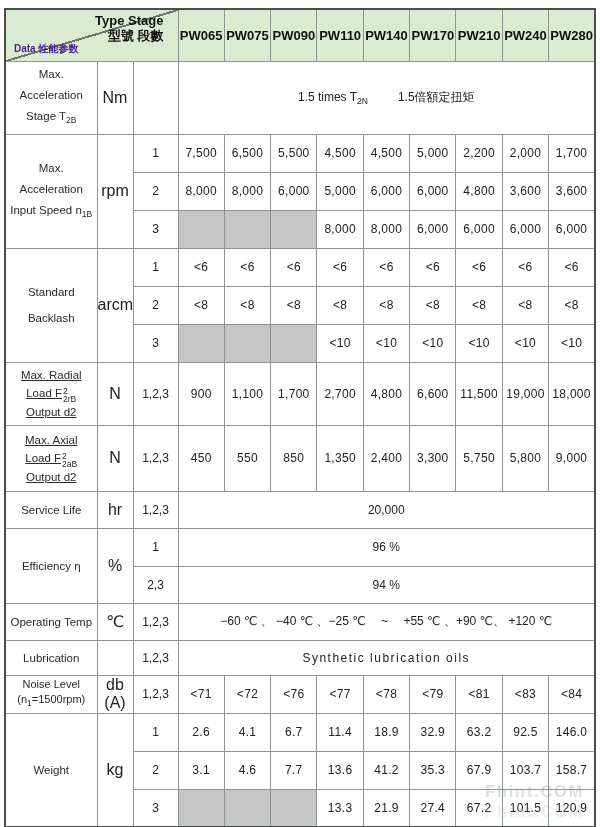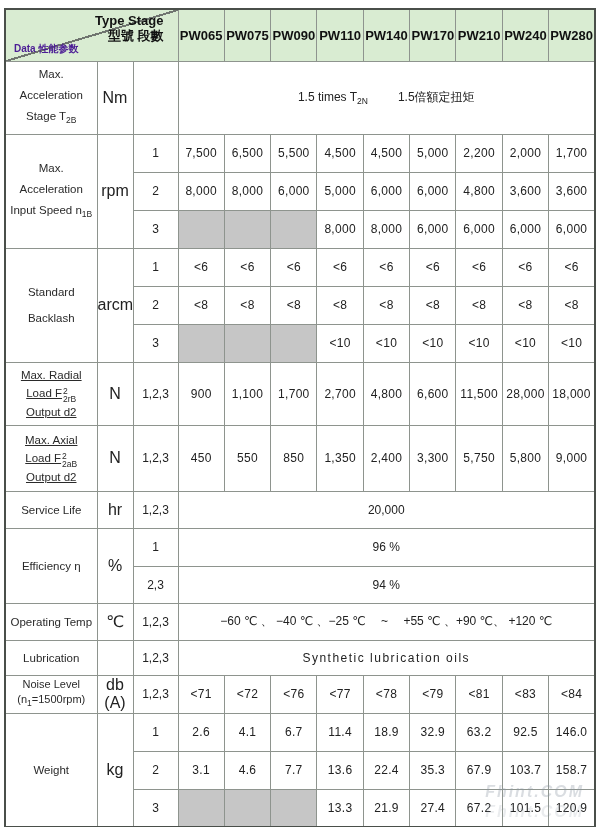--- a/index.html
+++ b/index.html
@@ -64,21 +64,21 @@
   td.gray{background:#c6c6c6;}
   sub{font-size:8.5px;vertical-align:-3px;}
   .gap{display:inline-block;width:30px;}
   .stk{
     display:inline-block;vertical-align:-5px;text-align:left;
     font-size:8.5px;line-height:8px;margin-left:1px;
   }
   .stk span{display:block;}
   .wm{
     position:absolute;right:16px;bottom:26px;
-    font-style:italic;font-weight:bold;font-size:16px;
+    font-weight:bold;font-size:16px;
     color:#8d99a5;opacity:.32;letter-spacing:2px;pointer-events:none;
   }
   .wm2{bottom:6px;opacity:.18;}
 </style>
 </head>
 <body>
 
 <table class="spec">
   <colgroup>
     <col style="width:92px">
@@ -222,21 +222,21 @@
     </td>
     <td class="unit">N</td>
     <td class="stage">1,2,3</td>
     <td class="val">900</td>
     <td class="val">1,100</td>
     <td class="val">1,700</td>
     <td class="val">2,700</td>
     <td class="val">4,800</td>
     <td class="val">6,600</td>
     <td class="val">11,500</td>
-    <td class="val">28,000</td>
+    <td class="val">19,000</td>
     <td class="val">18,000</td>
   </tr>
 
   <tr class="h-axial">
     <td class="lbl">
       <div class="ln3">Max. Axial</div>
       <div class="ln3"><span>Load F</span><span class="stk"><span>2</span><span>2aB</span></span></div>
       <div class="ln3">Output d2</div>
     </td>
     <td class="unit">N</td>
@@ -315,21 +315,21 @@
     <td class="val">63.2</td>
     <td class="val">92.5</td>
     <td class="val">146.0</td>
   </tr>
   <tr class="h-sub">
     <td class="stage">2</td>
     <td class="val">3.1</td>
     <td class="val">4.6</td>
     <td class="val">7.7</td>
     <td class="val">13.6</td>
-    <td class="val">22.4</td>
+    <td class="val">41.2</td>
     <td class="val">35.3</td>
     <td class="val">67.9</td>
     <td class="val">103.7</td>
     <td class="val">158.7</td>
   </tr>
   <tr class="h-sub">
     <td class="stage">3</td>
     <td class="gray"></td>
     <td class="gray"></td>
     <td class="gray"></td>

